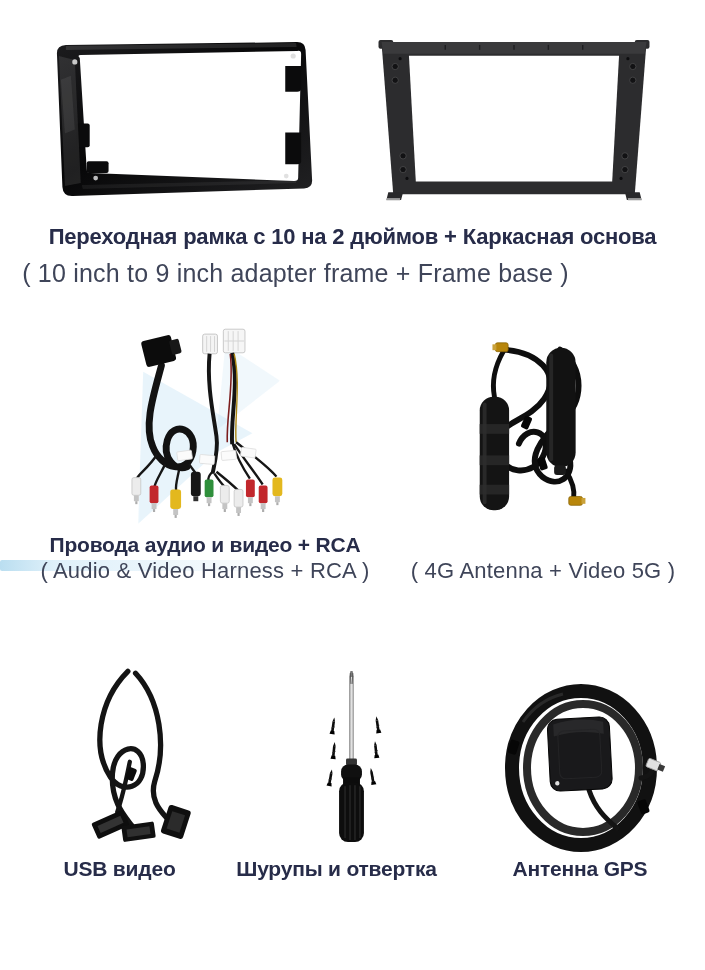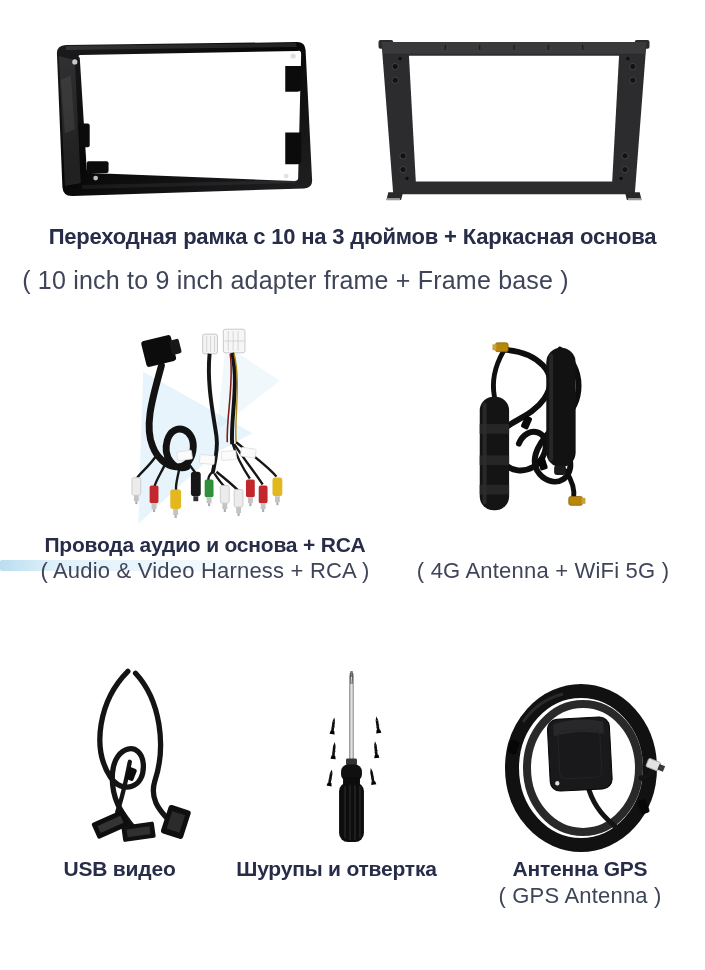--- a/index.html
+++ b/index.html
@@ -101,22 +101,22 @@
           <circle cx="249" cy="141" r="1.6"></circle>
       </g>
 
       <polygon points="12,155 27,155 25,163 10,163" fill="#29292b"></polygon>
       <polygon points="253,155 268,155 270,163 255,163" fill="#29292b"></polygon>
       <rect x="10" y="161" width="14" height="2.6" fill="#c2c2c2" opacity="0.75"></rect>
       <rect x="256" y="161" width="14" height="2.6" fill="#c2c2c2" opacity="0.75"></rect>
     </g>
   </svg>
 
-  <div class="cap-ru title-ru" style="left:0;top:224px;width:705px">Переходная рамка с 10 на 3 дюймов + Каркасная основа</div>
-  <div class="cap-en title-en" style="left:0;top:265px;width:591px">( 10 inch to 9 inch adapter frame + Frame base )</div>
+  <div class="cap-ru title-ru" style="left:0;top:224px;width:705px">Переходная рамка с 10 на 2 дюймов + Каркасная основа</div>
+  <div class="cap-en title-en" style="left:0;top:258px;width:591px">( 10 inch to 9 inch adapter frame + Frame base )</div>
 
   <div class="wm-tri1"></div>
   <div class="wm-tri2"></div>
   <div class="wm-band"></div>
 
   <svg class="photo" style="left:128px;top:326px" width="172" height="202" viewBox="0 0 175 205">
     <g fill="none">
 
       <path d="M34,40 C 26,70 16,100 25,122 C 34,146 62,152 66,127 C 70,104 46,96 40,116 C 35,133 47,148 60,143" stroke="#121212" stroke-width="7" stroke-linecap="round"></path>
 
@@ -246,23 +246,23 @@
       <g>
         <rect x="103" y="166" width="14" height="9" rx="2" fill="#b8860b" stroke="#8a6508" stroke-width="0.8"></rect>
         <rect x="116" y="167.5" width="4" height="6" fill="#caa23a"></rect>
       </g>
 
       <rect x="56" y="84" width="8" height="13" rx="2" fill="#060606" transform="rotate(24 60 90)"></rect>
       <rect x="72" y="126" width="8" height="13" rx="2" fill="#060606" transform="rotate(-18 76 132)"></rect>
     </g>
   </svg>
 
-  <div class="cap-ru" style="left:15px;top:533px;width:380px">Провода аудио и основа + RCA</div>
+  <div class="cap-ru" style="left:15px;top:533px;width:380px">Провода аудио и видео + RCA</div>
   <div class="cap-en" style="left:15px;top:558px;width:380px">( Audio &amp; Video Harness + RCA )</div>
-  <div class="cap-en" style="left:398px;top:558px;width:290px">( 4G Antenna + WiFi 5G )</div>
+  <div class="cap-en" style="left:398px;top:558px;width:290px">( 4G Antenna + Video 5G )</div>
 
   <svg class="photo" style="left:72px;top:664px" width="130" height="186" viewBox="0 0 135 190">
     <g fill="none">
       <path d="M58,6 C 28,36 20,86 40,116 C 52,134 76,128 74,102 C 72,78 44,82 42,112 C 40,142 56,158 62,166" stroke="#141414" stroke-width="5.5" stroke-linecap="round"></path>
       <path d="M66,8 C 92,36 98,84 86,120 C 80,140 93,152 99,159" stroke="#141414" stroke-width="5.5" stroke-linecap="round"></path>
       <path d="M60,100 C 56,120 52,138 47,152" stroke="#141414" stroke-width="4.5" stroke-linecap="round"></path>
       <rect x="57" y="106" width="9" height="13" rx="2" fill="#0c0c0c" transform="rotate(22 61 112)"></rect>
 
       <g transform="rotate(-24 40 165)">
         <rect x="22" y="156" width="36" height="18" rx="2" fill="#0e0e0e"></rect>
@@ -366,15 +366,14 @@
         <circle cx="53" cy="100" r="2.2" fill="#dedede"></circle>
       </g>
     </g>
   </svg>
 
   <div class="cap-ru" style="left:12px;top:857px;width:215px">USB видео</div>
 
   <div class="cap-ru" style="left:214px;top:857px;width:245px">Шурупы и отвертка</div>
 
   <div class="cap-ru" style="left:480px;top:857px;width:200px">Антенна GPS</div>
-  <div class="cap-en" style="left:480px;top:883px;width:200px">( GPS Antenna )</div>
 
 </div>
 
 </body></html>

